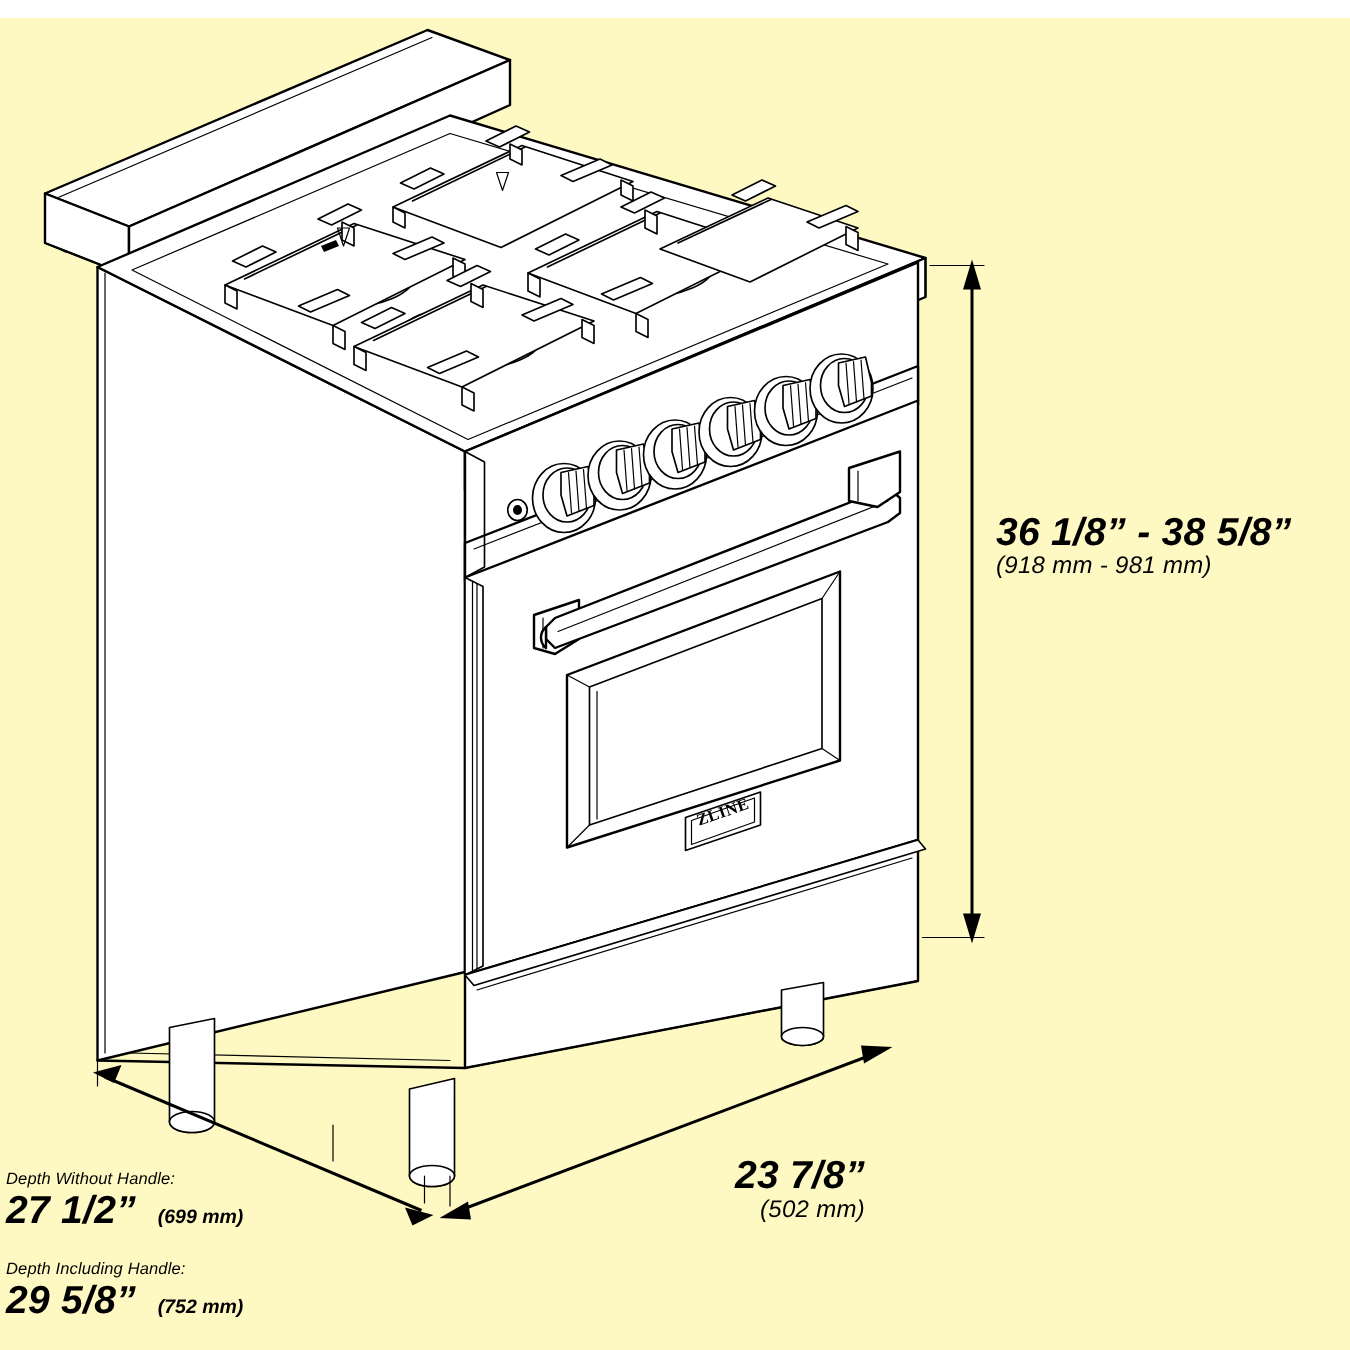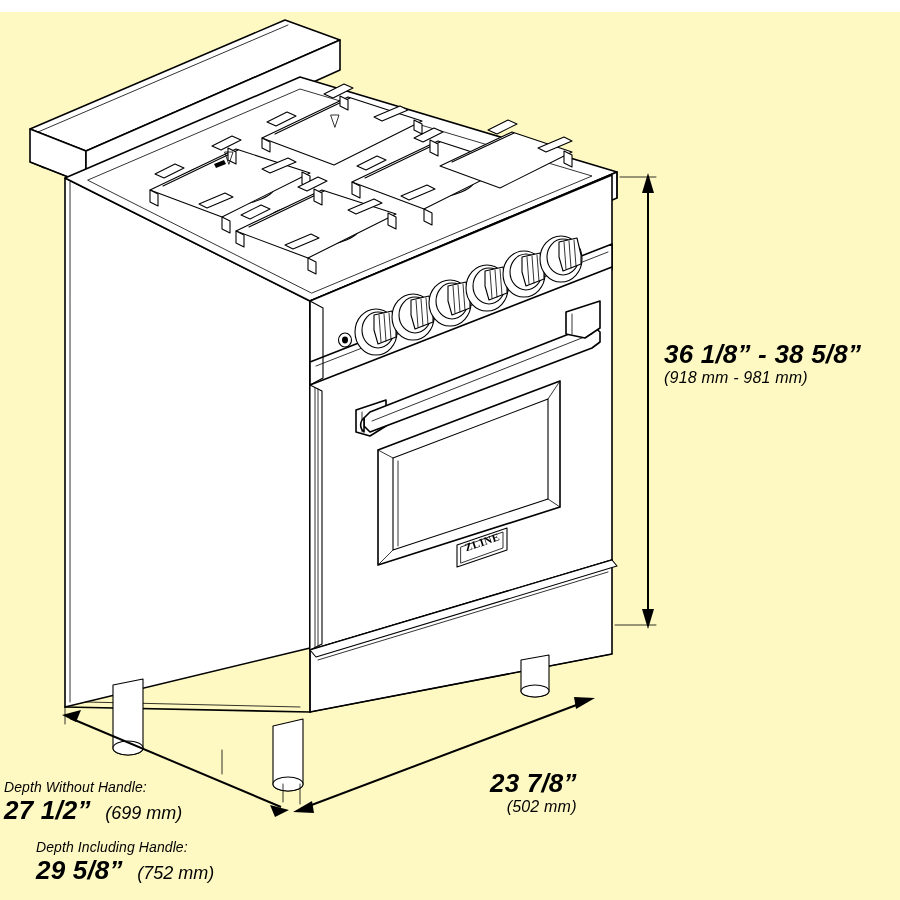--- a/index.html
+++ b/index.html
@@ -85,29 +85,29 @@
     font-size: 26px;
     font-weight: 700;
     letter-spacing: 0.2px;
   }
   .dim-minor {
     font-size: 16px;
     font-weight: 400;
     letter-spacing: 0.2px;
   }
   .dim-caption {
-    font-size: 14px;
+    font-size: 11px;
     font-weight: 500;
     letter-spacing: 0.1px;
   }
   #lbl-height   { left: 664px; top: 328px; }
   #lbl-width    { left: 490px; top: 757px; text-align: right; }
   #lbl-depth-no { left: 4px;   top: 768px; }
-  #lbl-depth-in { left: 4px;   top: 828px; margin-left: 32px; }
-  .inline-mm { font-size: 18px; font-weight: 400; }
+  #lbl-depth-in { left: 4px;   top: 828px; }
+  .inline-mm { font-size: 13px; font-weight: 700; }
   .badge-text {
     position: absolute;
     font-family: "Liberation Serif", serif;
     font-size: 11px;
     font-weight: 700;
     color: #000;
     letter-spacing: 0.4px;
   }
 </style>
 </head>

